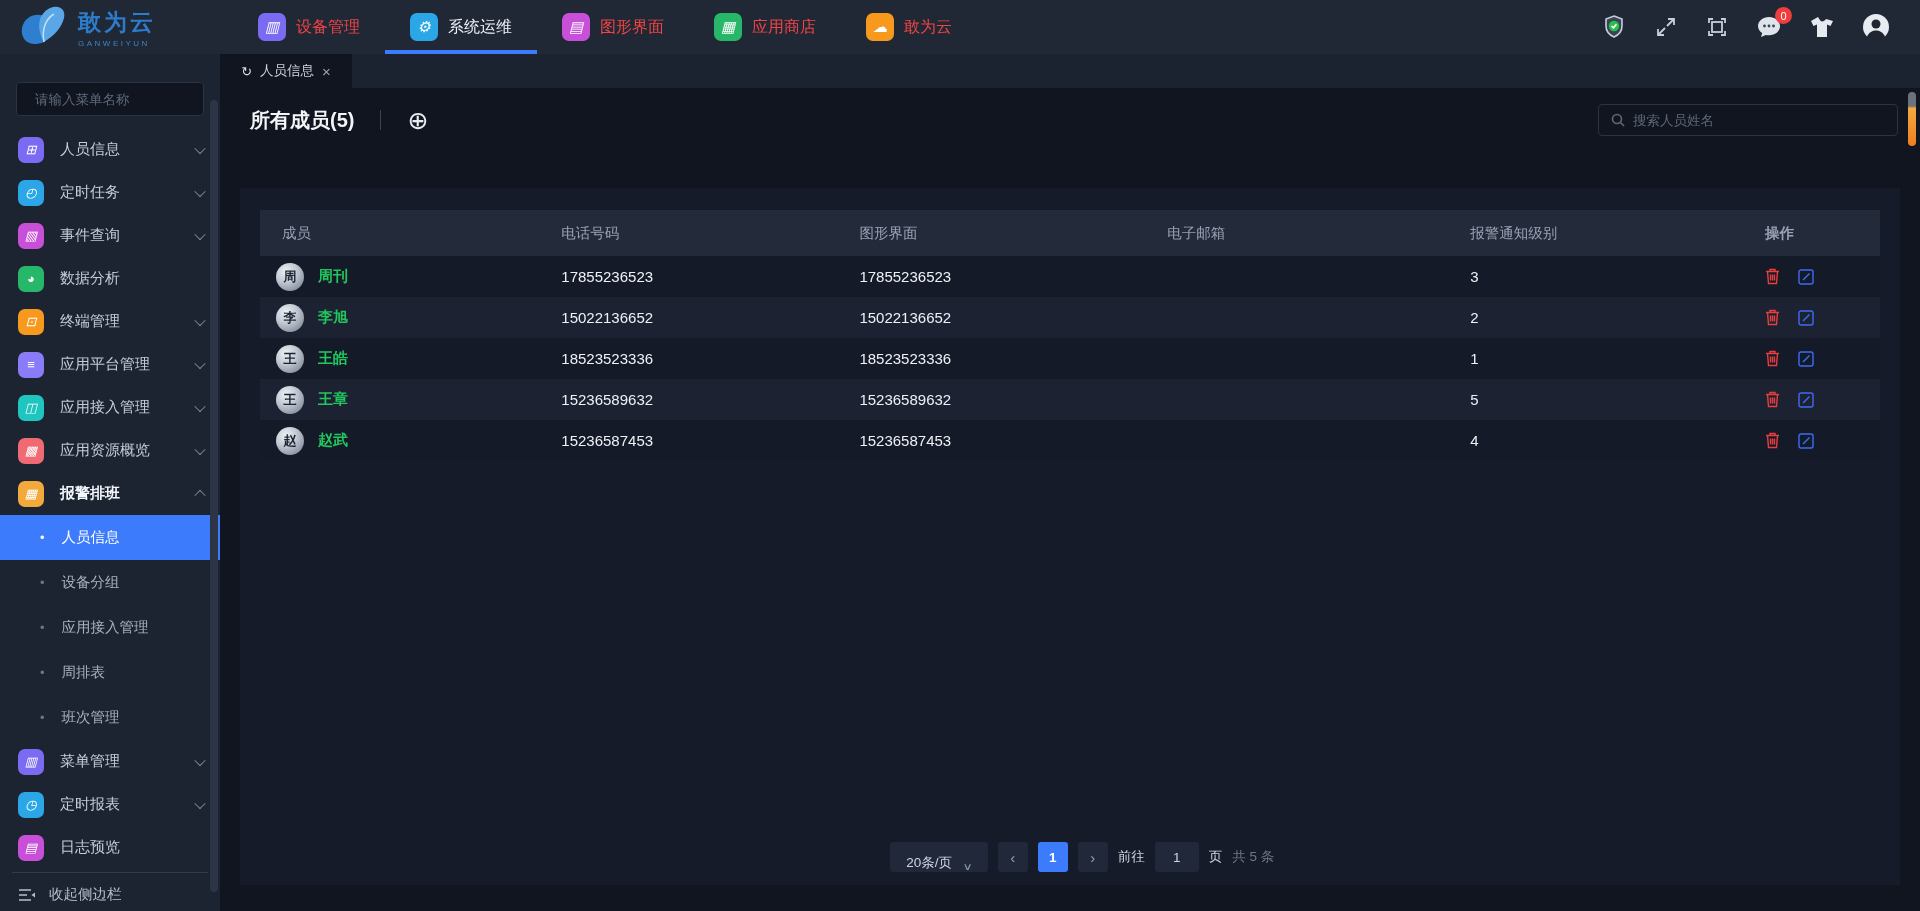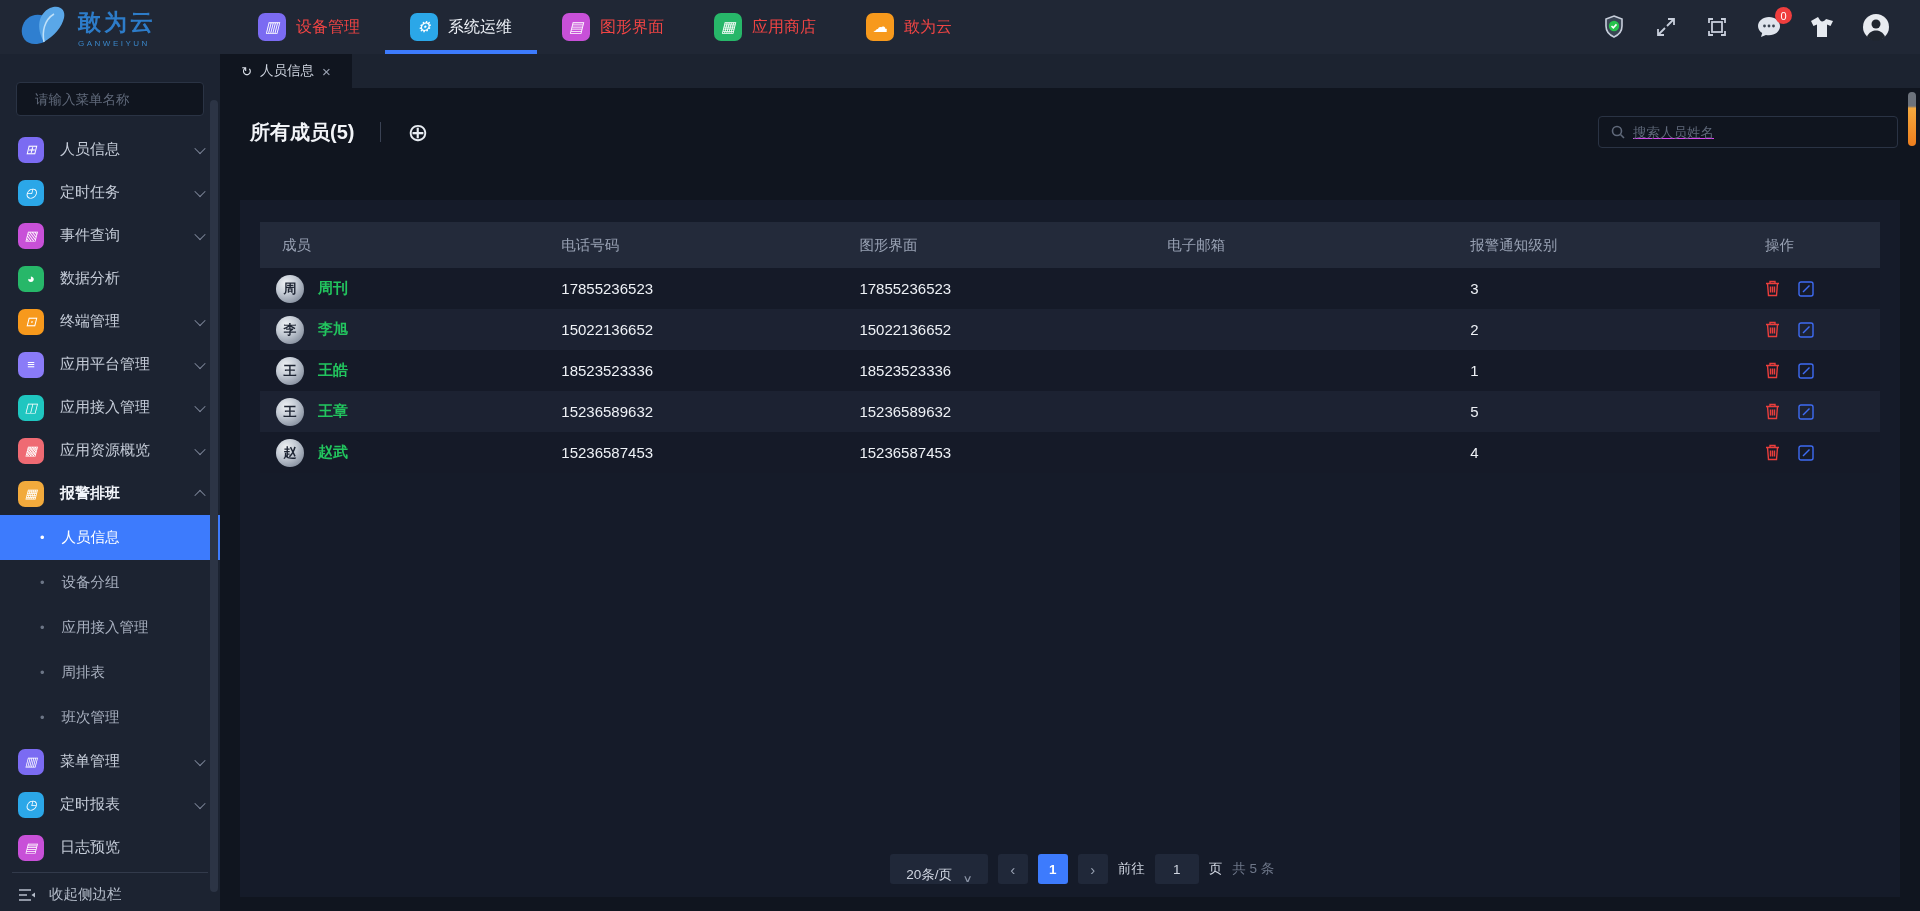--- a/index.html
+++ b/index.html
@@ -42,40 +42,40 @@
   .collapse-row { border-top:1px solid #323a4b; margin:3px 12px 0 12px; height:44px; display:flex; align-items:center; gap:13px; padding-left:6px; color:#b7bfcc; font-size:14.5px; cursor:pointer; }
   .side-scrollthumb { position:absolute; right:2px; top:46px; width:8px; height:792px; border-radius:4px; background:#2c3445; }
 
   
   .main { position:absolute; top:54px; left:220px; right:0; bottom:0; }
   .tabbar { height:34px; background:#1c2330; display:flex; }
   .tab { width:132px; background:#10151f; display:flex; align-items:center; justify-content:center; gap:8px; color:#cfd5e0; font-size:13.5px; cursor:pointer; }
   .tab .refresh { font-size:13px; color:#d8dde6; }
   .tab .close { font-size:15px; color:#9aa2b2; cursor:pointer; }
   .content { position:relative; height:calc(100% - 34px); background:#10151f; }
-  .title-row { height:64px; display:flex; align-items:center; padding:0 22px 0 30px;margin-top:12px; }
+  .title-row { height:64px; display:flex; align-items:center; padding:0 22px 0 30px; }
   .page-title { font-size:20px; font-weight:bold; color:#f2f4f8; }
   .vdiv { width:1px; height:20px; background:#3a4254; margin:0 26px; }
   .plus-btn { font-size:25px; color:#e8ecf2; background:none; border:none; cursor:pointer; line-height:1; font-family:"DejaVu Sans", sans-serif; }
   .search-box { margin-left:auto; width:300px; height:32px; border:1px solid #2a3344; border-radius:4px; display:flex; align-items:center; gap:8px; padding:0 12px; }
-  .search-box input { flex:1; background:transparent; border:none; outline:none; color:#d946ef; font-size:13.5px; font-family:"Liberation Sans", sans-serif;text-decoration:underline; }
+  .search-box input { flex:1; background:transparent; border:none; outline:none; color:#fef9c3; font-size:13.5px; font-family:"Liberation Sans", sans-serif; }
   .search-box input::placeholder { color:#5f6879; }
 
   .panel { position:absolute; left:20px; right:20px; top:100px; bottom:26px; background:#151b29; }
   .table { margin:22px 20px 0 20px; }
   .thead { display:flex; height:46px; background:#232a3a; align-items:center; }
   .th { font-size:14.5px; color:#99a2b4; }
   .tr { display:flex; height:41px; align-items:center; }
   .tr:nth-child(odd) { background:#151a28; }
   .tr:nth-child(even) { background:#1c2232; }
   .td { font-size:15px; color:#eef1f6; }
   .col-0 { width:18.6%; padding-left:16px; display:flex; align-items:center; gap:14px; }
   .th.col-0 { padding-left:22px; display:block; }
   .col-1 { width:18.4%; } .col-2 { width:19%; } .col-3 { width:18.7%; } .col-4 { width:18.2%; }
-  .col-5 { width:7.1%; }
+  .col-5 { width:7.1%;font-weight:bold; }
   .td.col-5 { display:flex; align-items:center; gap:18px; }
   .avatar { width:28px; height:28px; border-radius:50%; background:radial-gradient(circle at 35% 30%, #eef1f4 0%, #c3cad4 40%, #8a93a2 78%, #6e7887 100%); color:#1d2433; font-size:13px; font-weight:bold; display:flex; align-items:center; justify-content:center; flex:none; }
   .mname { font-weight:bold; color:#22c55e; font-size:15px; }
   .op { cursor:pointer; display:flex; align-items:center; }
 
   .pagination { position:absolute; left:0; right:0; bottom:13px; display:flex; align-items:center; justify-content:center; gap:10px; color:#cfd5e0; font-size:13.5px; }
   .pg-select { width:98px; height:30px; background:#202839; border-radius:3px; display:flex; align-items:flex-end; justify-content:center; gap:12px; cursor:pointer;margin-left:24px; }
   .pg-select .sel-chev { font-size:10px; color:#8b94a6; transform:scaleX(1.4); }
   .pg-btn { width:30px; height:30px; background:#202839; border-radius:3px; display:flex; align-items:center; justify-content:center; color:#98a1b2; font-size:15px; cursor:pointer; }
   .pg-current { width:30px; height:30px; background:#3d7bfd; border-radius:3px; display:flex; align-items:center; justify-content:center; color:#fff; font-weight:bold; font-size:13.5px; cursor:pointer; }

